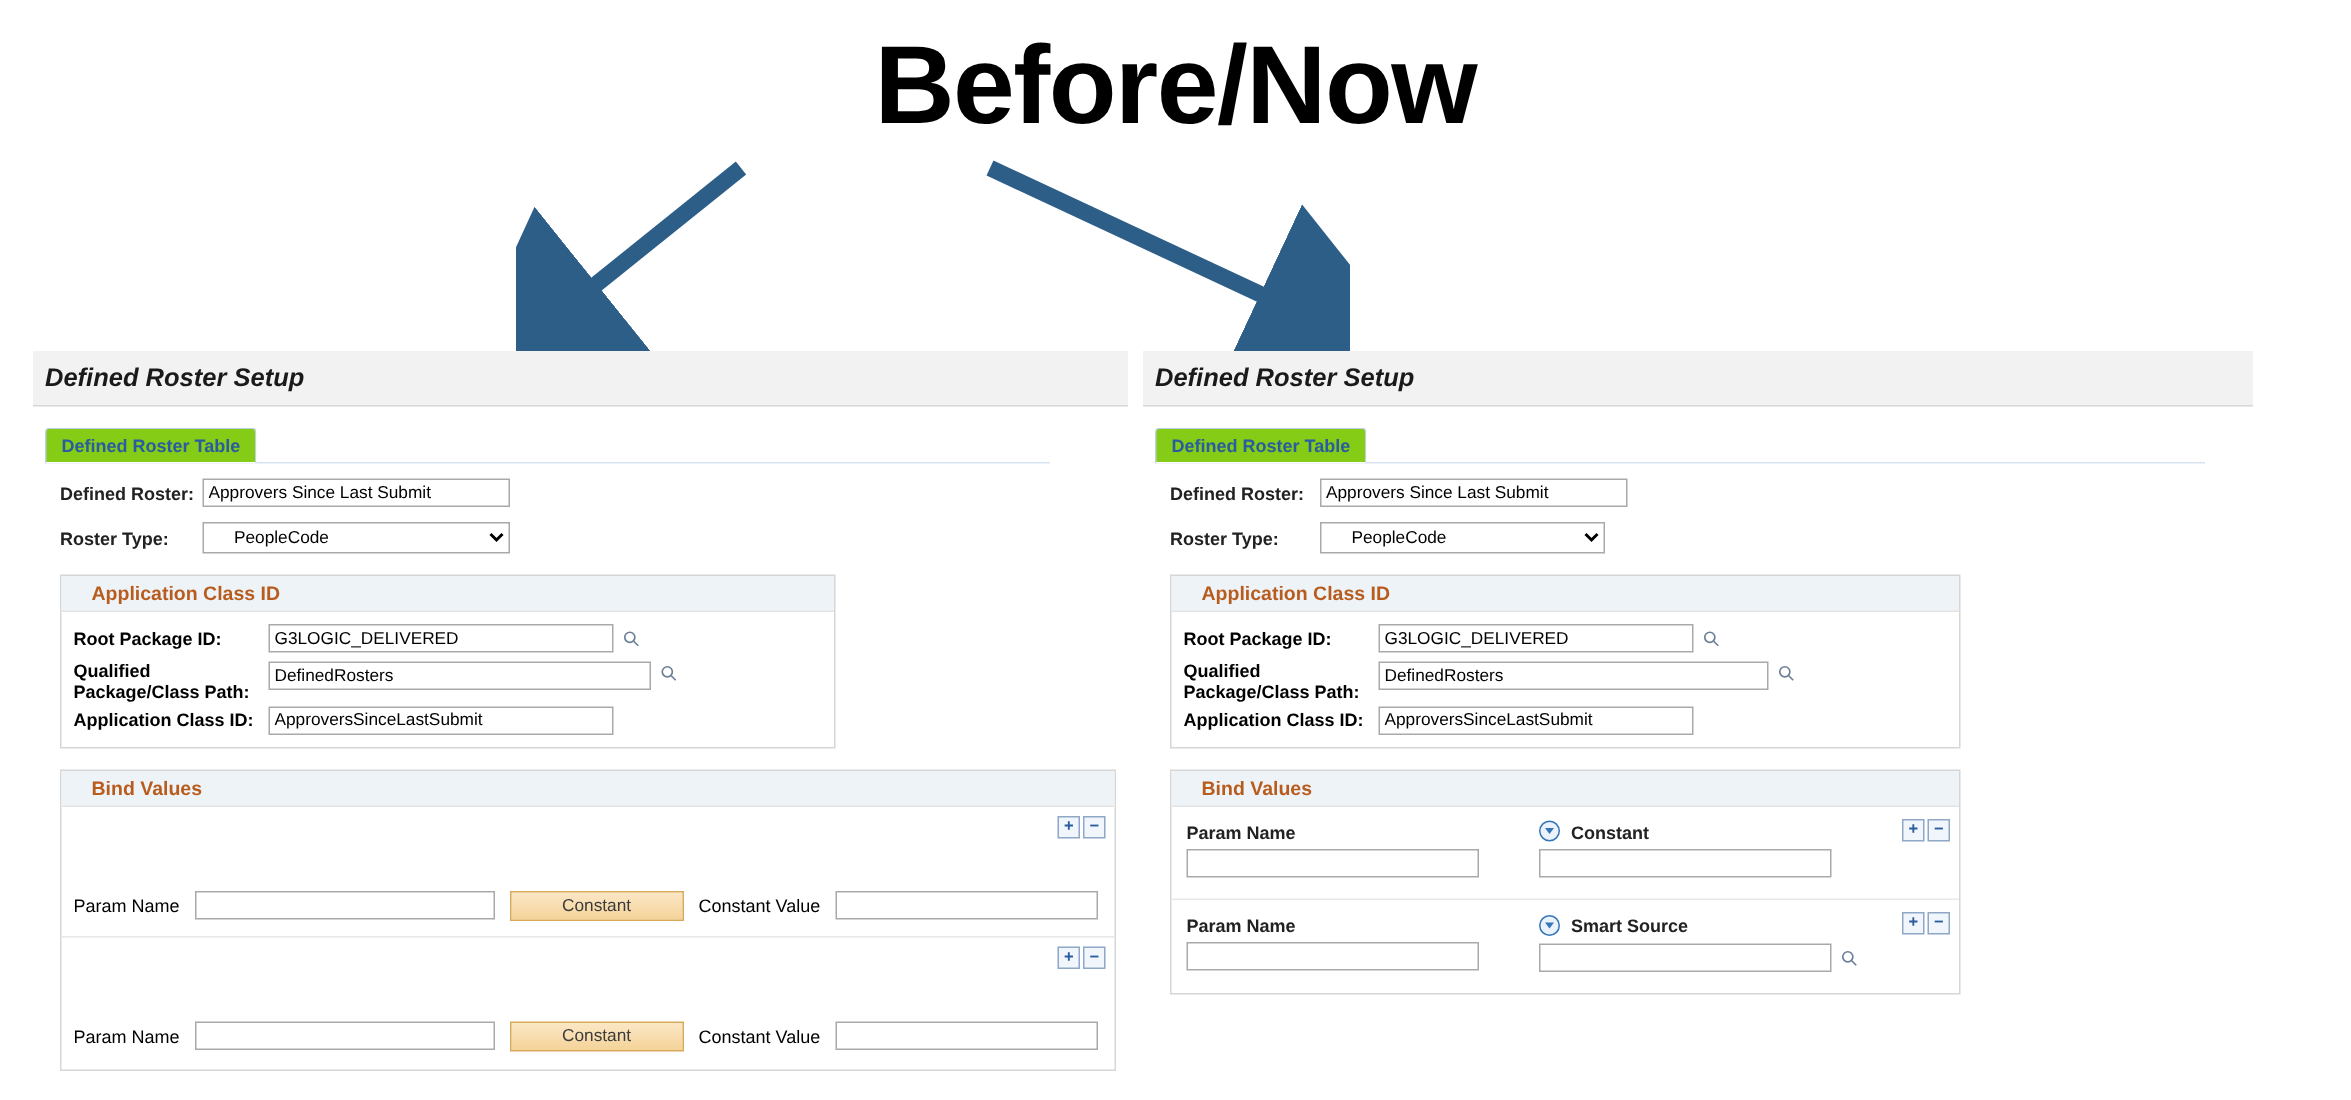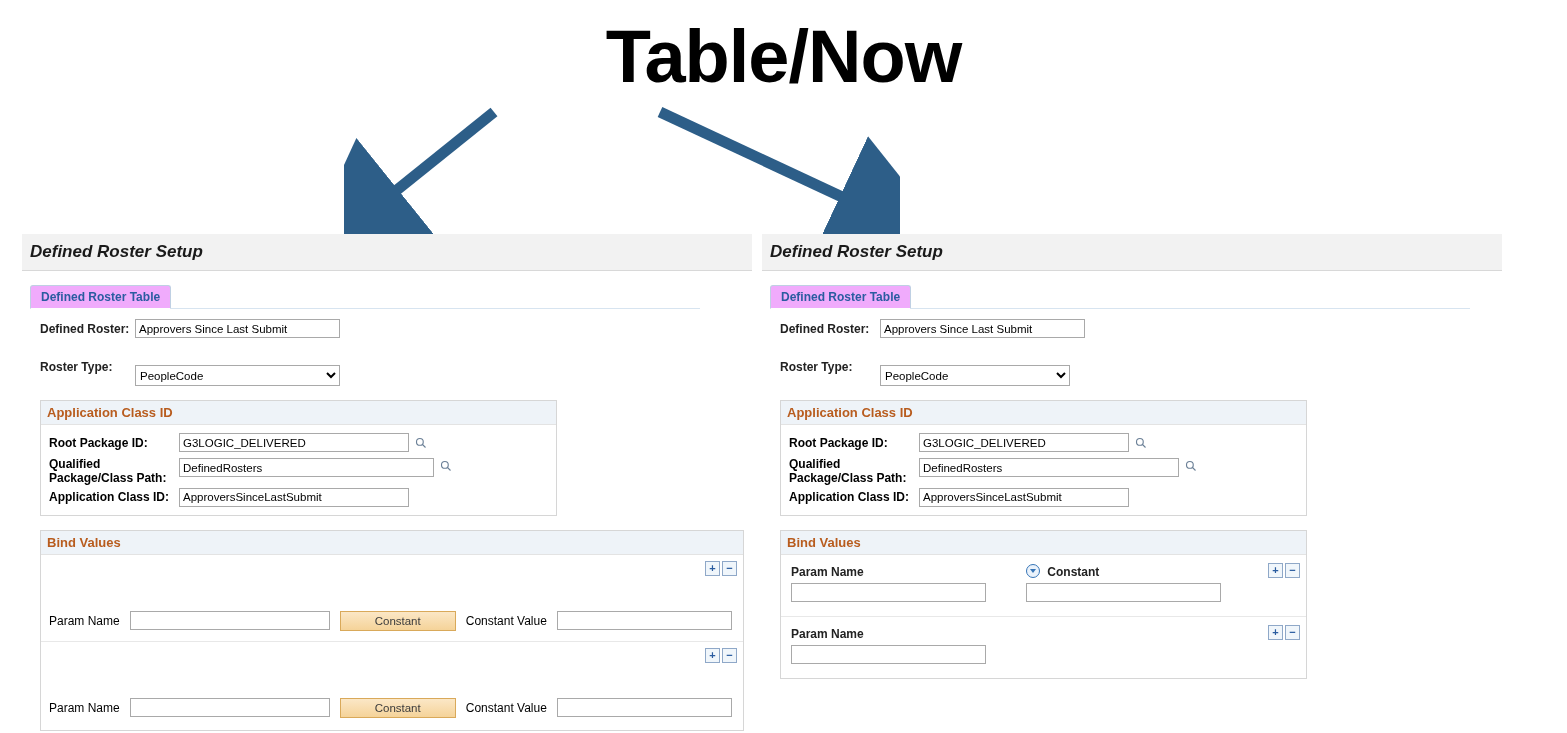--- a/index.html
+++ b/index.html
@@ -38,21 +38,21 @@
     color: #1a1a1a;
     font-style: italic;
   }
   .tab {
     display: inline-block;
     margin-top: 14px;
     padding: 4px 10px;
     border: 1px solid #bfd0e3;
     border-bottom: 1px solid #fff;
     border-radius: 3px 3px 0 0;
-    background: #f0abfc;
+    background: #84cc16;
     color: #2a5ca0;
     font-size: 12px;
     font-weight: 700;
     position: relative;
   }
   .tab-underline {
     border-bottom: 1px solid #d7e4f0;
     margin-top: -1px;
   }
   .form-row {
@@ -74,31 +74,30 @@
   }
   input.txt, select.sel {
     border: 1px solid #a9a9a9;
     font-size: 11.5px;
     padding: 2px 3px;
     height: 19px;
     background: #fff;
     font-family: Arial, Helvetica, sans-serif;
   }
   select.sel {
-    padding: 0 0;
+    padding: 0 16px;
     height: 21px;
-    margin-top: 17px;
   }
   .group-box {
     margin-top: 14px;
     border: 1px solid #d6d6d6;
   }
   .group-header {
     background: #eef3f8;
-    padding: 4px 6px;
+    padding: 4px 20px;
     font-weight: 700;
     color: #b85c1e;
     font-size: 13px;
     border-bottom: 1px solid #e3e3e3;
   }
   .group-body {
     padding: 8px;
     position: relative;
   }
   .lookup {
@@ -176,21 +175,21 @@
     font-weight: 700;
     font-size: 12px;
     color: #222;
     margin-bottom: 4px;
     display: block;
   }
 </style>
 </head>
 <body>
 
-<div class="big-title">Table/Now</div>
+<div class="big-title">Before/Now</div>
 
 <svg class="arrow" style="left:344px; top:100px;" width="170" height="135" viewBox="0 0 170 135">
   <defs>
     <marker id="ahL" markerWidth="14" markerHeight="14" refX="3" refY="6" orient="auto">
       <path d="M0,0 L12,6 L0,12 Z" fill="#2d5e88"></path>
     </marker>
   </defs>
   <line x1="150" y1="12" x2="28" y2="110" stroke="#2d5e88" stroke-width="11" marker-end="url(#ahL)"></line>
 </svg>
 <svg class="arrow" style="left:640px; top:100px;" width="260" height="135" viewBox="0 0 260 135">
@@ -361,19 +360,34 @@
 
           <div class="bind-sub" style="padding:10px 10px 14px; display:flex; gap:40px; border-top:1px solid #e8e8e8;">
             <div class="plus-minus" style="top:8px;">
               <div class="pm-btn">+</div>
               <div class="pm-btn">−</div>
             </div>
             <div>
               <span class="col-label">Param Name</span>
               <input class="txt" type="text" style="width: 195px;">
             </div>
+            <div>
+              <span class="col-label">
+                <span class="expand-icon"></span>
+                <span>Smart Source</span>
+              </span>
+              <div style="display:flex; align-items:center;">
+                <input class="txt" type="text" style="width: 195px;">
+                <span class="lookup">
+                  <svg width="12" height="12" viewBox="0 0 16 16">
+                      <circle cx="6.5" cy="6.5" r="4.5" fill="none" stroke="#6a7f96" stroke-width="1.5"></circle>
+                      <line x1="10" y1="10" x2="14" y2="14" stroke="#6a7f96" stroke-width="1.5"></line>
+                    </svg>
+                </span>
+              </div>
+            </div>
           </div>
         </div>
       </div>
 
     </div>
   </div>
 </div>
 
 </body></html>

